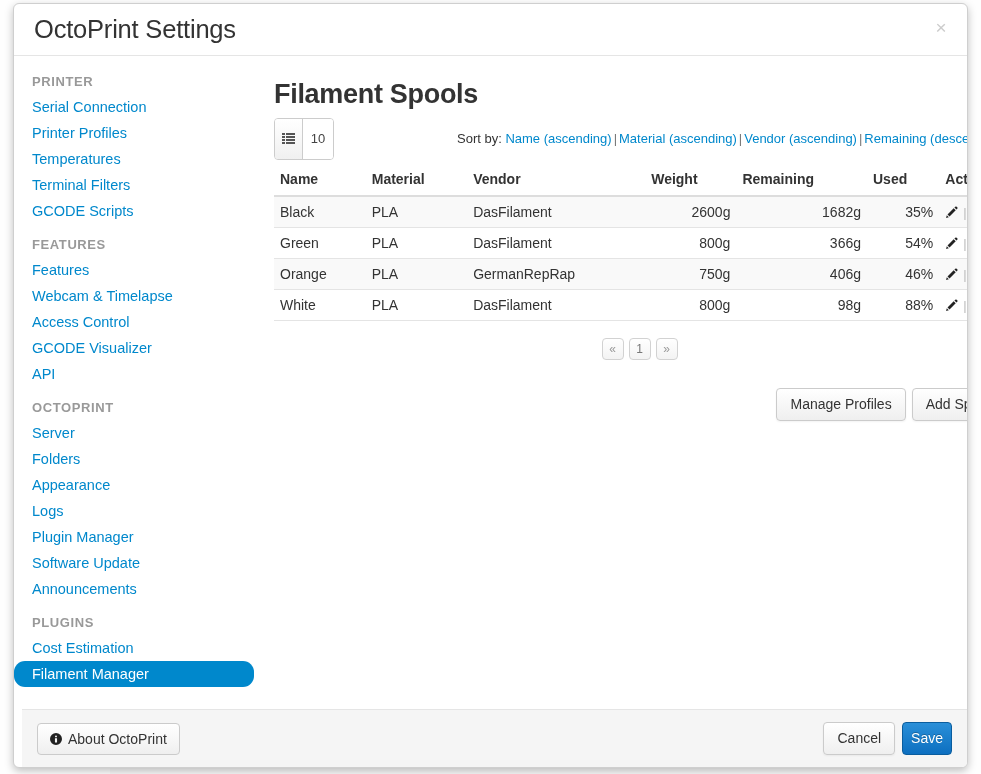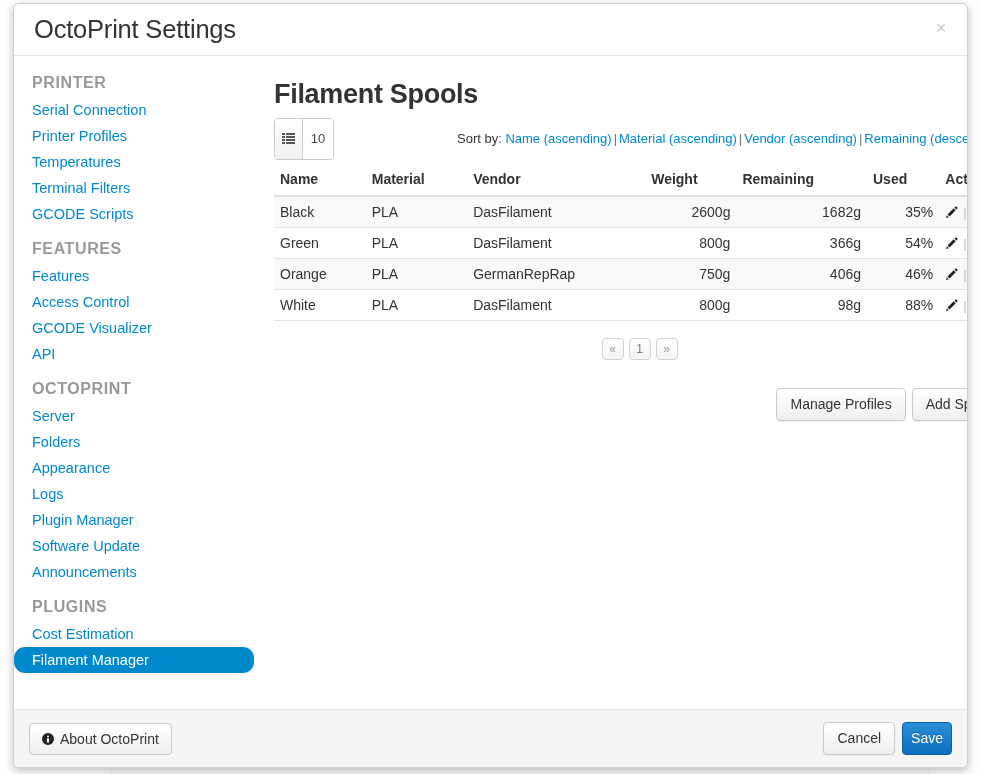--- a/index.html
+++ b/index.html
@@ -81,21 +81,21 @@
     overflow: hidden;
   }
 
   
   .sidebar {
     width: 240px;
     flex: 0 0 240px;
     padding: 18px 0 0 0;
   }
   .nav-group-title {
-    font-size: 16px;
+    font-size: 13px;
     font-weight: bold;
     color: #999999;
     letter-spacing: .6px;
     padding: 0 0 5px 18px;
     text-transform: uppercase;
   }
   .nav-item {
     display: block;
     font-size: 14.5px;
     color: #0088cc;
@@ -254,20 +254,21 @@
 
   
   .modal-footer {
     flex: 0 0 auto;
     height: 58px;
     border-top: 1px solid #e5e5e5;
     background: #f5f5f5;
     display: flex;
     align-items: center;
     padding: 0 15px;
+    margin-left: 8px;
   }
   .about-btn {
     display: inline-flex;
     align-items: center;
     gap: 6px;
     font-size: 14px;
     color: #333333;
     background: linear-gradient(#ffffff, #efefef);
     border: 1px solid #cbcbcb;
     border-radius: 4px;
@@ -319,20 +320,21 @@
         <a class="nav-item">Temperatures</a>
         <a class="nav-item">Terminal Filters</a>
         <a class="nav-item">GCODE Scripts</a>
       </div>
 
       <div class="nav-spacer"></div>
 
       <div>
         <div class="nav-group-title">FEATURES</div>
         <a class="nav-item">Features</a>
+        <a class="nav-item">Webcam &amp; Timelapse</a>
         <a class="nav-item">Access Control</a>
         <a class="nav-item">GCODE Visualizer</a>
         <a class="nav-item">API</a>
       </div>
 
       <div class="nav-spacer"></div>
 
       <div>
         <div class="nav-group-title">OCTOPRINT</div>
         <a class="nav-item">Server</a>

